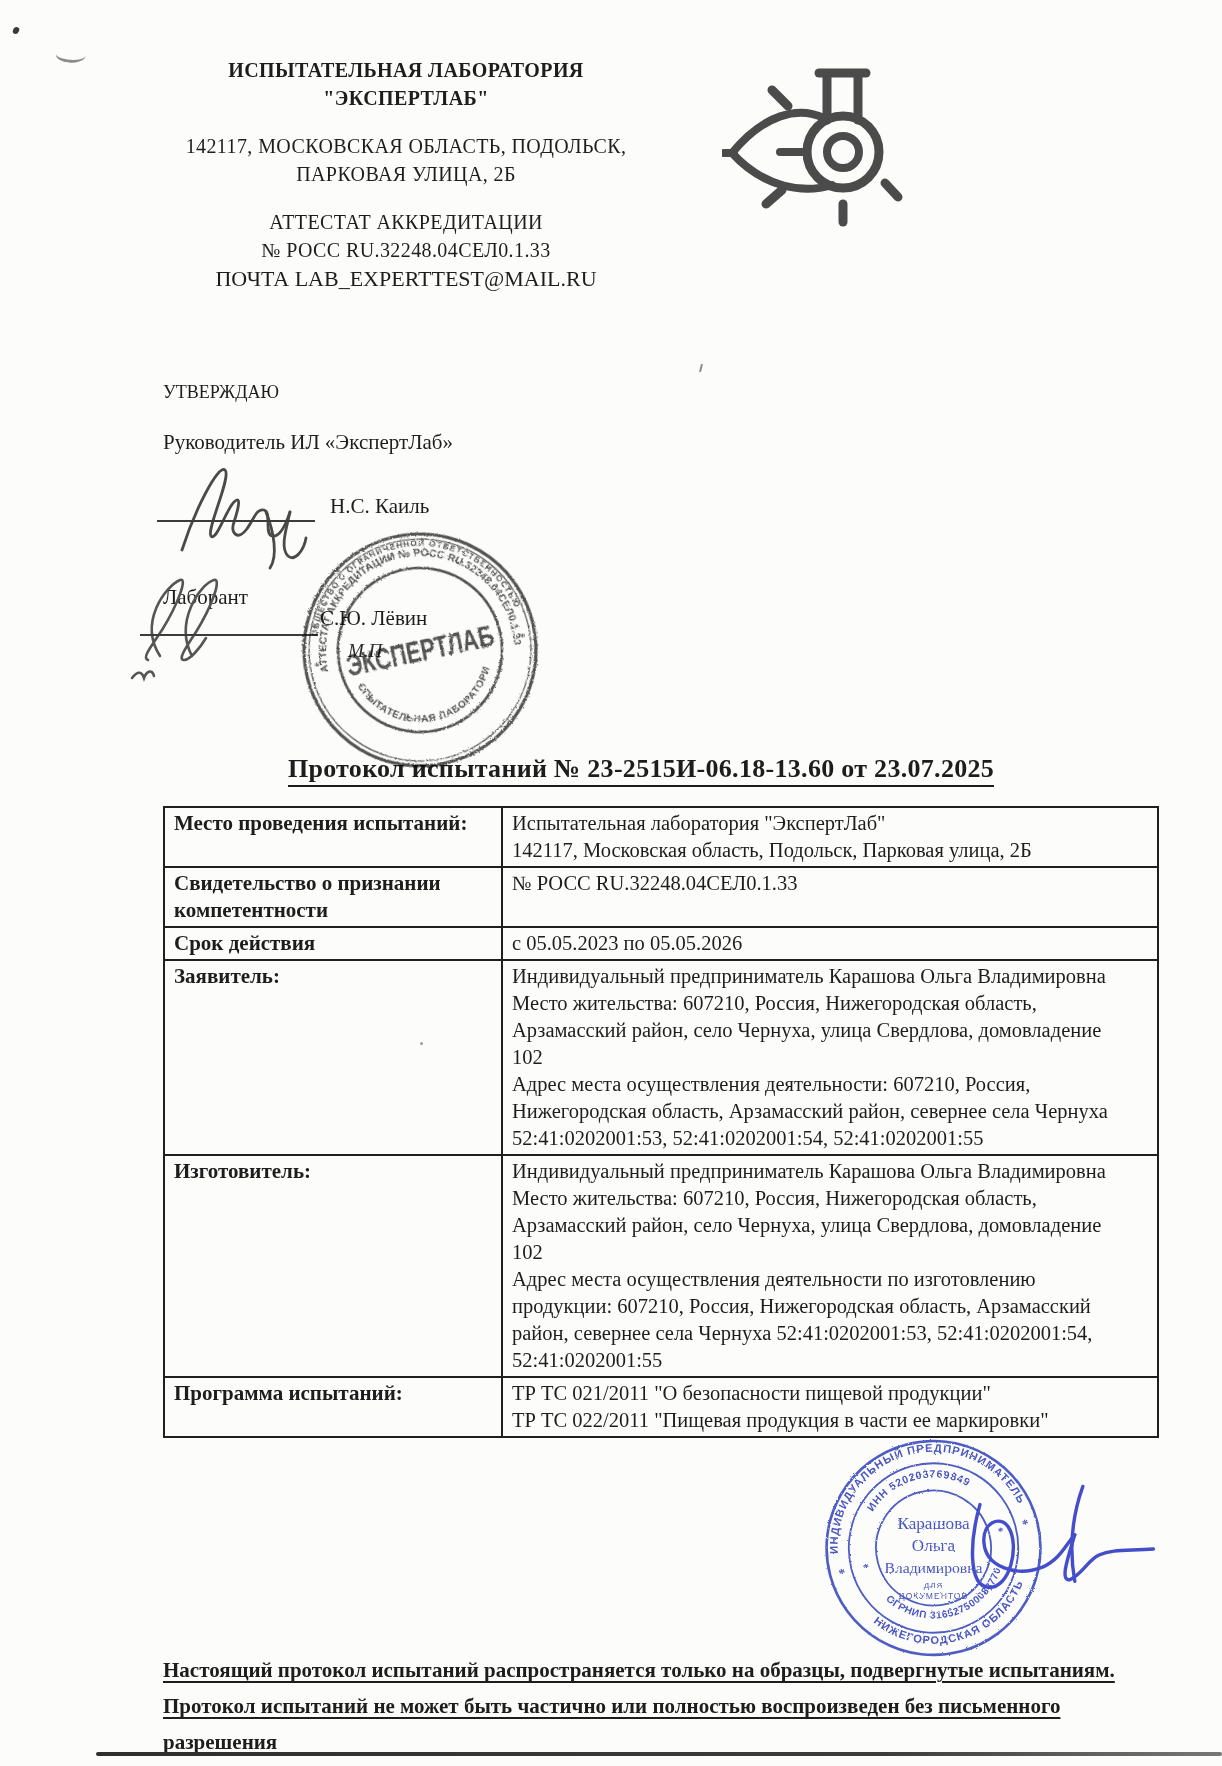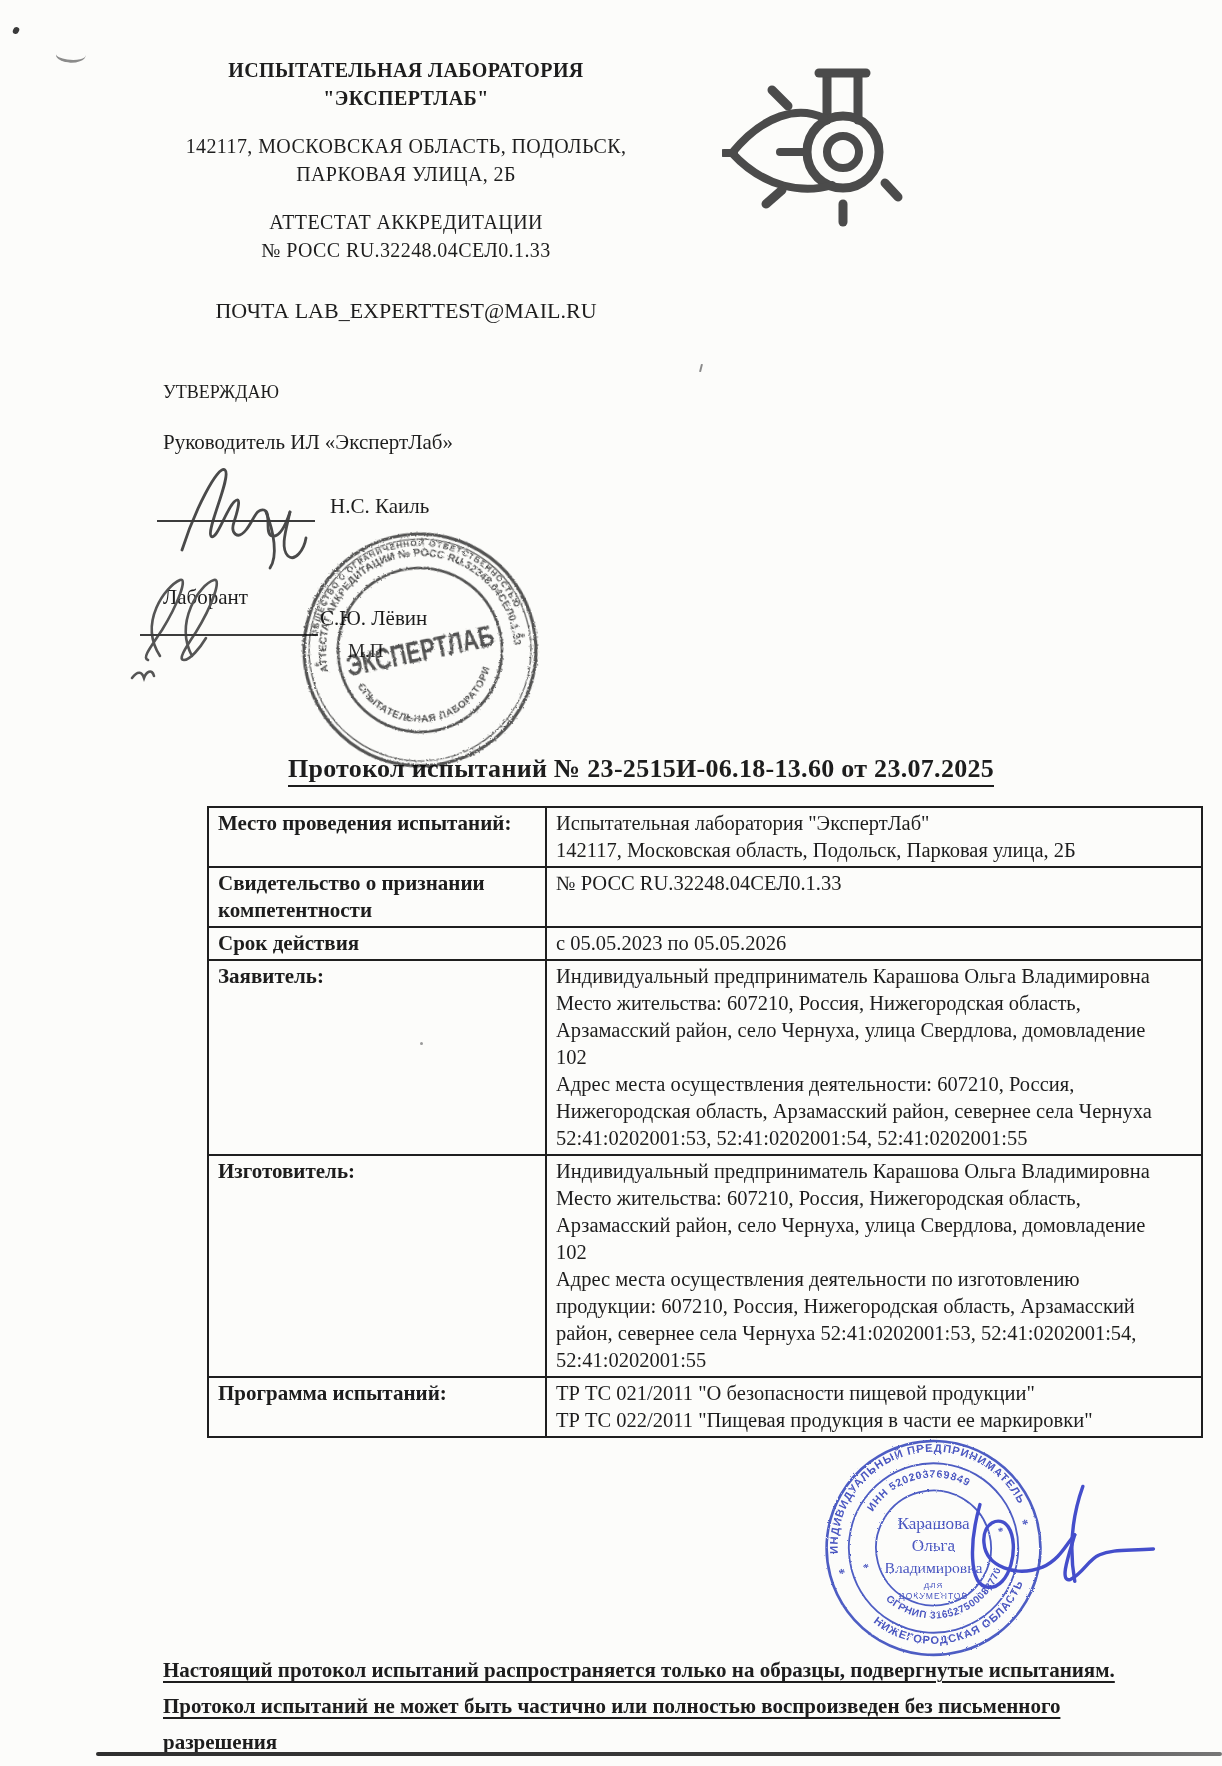--- a/index.html
+++ b/index.html
@@ -10,39 +10,39 @@
     background:#fcfcfa;
     overflow:hidden;
     font-family:"Liberation Serif", serif;
     color:#1d1d1d;
   }
   
   .letterhead-text{position:absolute;left:150px;top:56px;width:512px;text-align:center;}
   .lh-line{font-size:20px;line-height:28px;letter-spacing:.4px;}
   .lh-bold{font-weight:bold;}
   .lh-gap{height:20px;}
-  .lh-email{font-size:22px;line-height:30px;margin-top:32px;}
+  .lh-email{font-size:22px;line-height:30px;}
   .logo-box{position:absolute;left:722px;top:52px;width:200px;height:175px;}
   
   .approve-label{position:absolute;left:163px;top:382px;font-size:18px;}
   .head-label{position:absolute;left:163px;top:430px;font-size:21px;}
   .sig1{position:absolute;left:168px;top:450px;}
   .sig-line1{position:absolute;left:157px;top:520px;width:158px;border-bottom:2px solid #3c3c3c;}
   .head-name{position:absolute;left:330px;top:494px;font-size:21px;}
   .assistant-label{position:absolute;left:163px;top:551px;font-size:21px;margin-top:34px;}
   .sig2{position:absolute;left:126px;top:560px;}
   .sig-line2{position:absolute;left:140px;top:634px;width:178px;border-bottom:2px solid #3c3c3c;}
   .assistant-name{position:absolute;left:320px;top:606px;font-size:21px;}
-  .seal-mark{position:absolute;left:348px;top:640px;font-size:19px;color:#2c2c2c;z-index:1;}
+  .seal-mark{position:absolute;left:348px;top:640px;font-size:19px;color:#2c2c2c;z-index:1;font-style:italic;}
   .black-stamp{position:absolute;left:300px;top:530px;width:240px;height:240px;transform:rotate(-8deg);opacity:.82;z-index:2;mix-blend-mode:multiply;}
   
   .doc-title{position:absolute;left:160px;top:754px;width:962px;text-align:center;font-size:26px;font-weight:bold;letter-spacing:.3px;}
   .doc-title span{border-bottom:2.5px solid #1d1d1d;padding-bottom:2px;}
   
-  .protocol-table{position:absolute;left:163px;top:806px;width:996px;border-collapse:collapse;margin-left:44px;}
+  .protocol-table{position:absolute;left:163px;top:806px;width:996px;border-collapse:collapse;}
   .protocol-table td{border:2.2px solid #1f1f1f;vertical-align:top;padding:2px 9px;font-size:20.5px;line-height:27px;}
   .protocol-table td.label-cell{width:318px;font-weight:bold;font-size:21px;}
   
   .blue-stamp{position:absolute;left:818px;top:1434px;width:340px;height:232px;z-index:3;opacity:.88;mix-blend-mode:multiply;}
   
   .footer{position:absolute;left:163px;top:1652px;width:1000px;font-size:21px;line-height:36px;font-weight:bold;}
   .footer .f-line{text-decoration:underline;text-underline-offset:4px;}
   
   .artifact-dot{position:absolute;left:13px;top:27px;width:6px;height:7px;background:#3a3a3a;border-radius:60% 40% 55% 45%;transform:rotate(20deg);}
   .artifact-squiggle{position:absolute;left:56px;top:46px;width:30px;height:14px;border-bottom:3px solid #6f6f6f;border-radius:0 0 60% 40%;transform:rotate(8deg);opacity:.8;}

